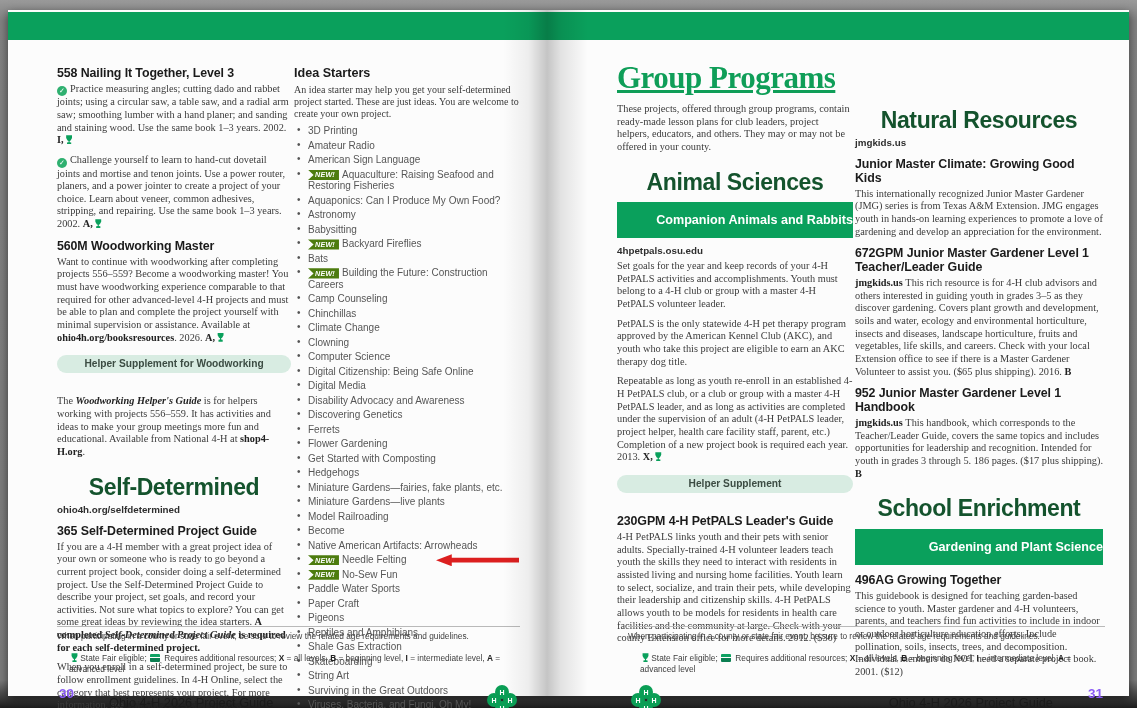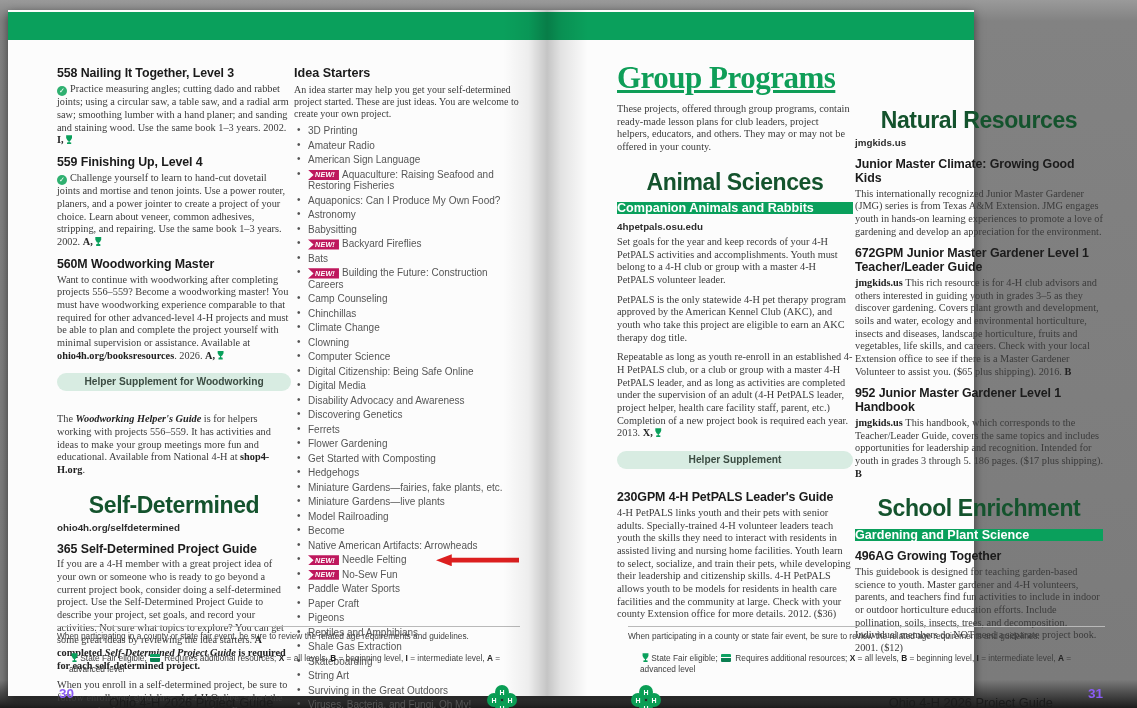--- a/index.html
+++ b/index.html
@@ -1,46 +1,46 @@
 <!DOCTYPE html>
 <html><head>
 <meta charset="utf-8">
 <style>
   html,body{margin:0;padding:0;}
   body{background:#7e7e7e;}
   .canvas{position:relative;width:1137px;height:708px;overflow:hidden;
     background:linear-gradient(180deg,#9a9a9a 0,#828282 3%,#7b7b7b 96%,#4a4a4a 98%,#1c1c1c 100%);
     font-family:"Liberation Sans",sans-serif;}
-  .book{position:absolute;left:8px;top:10px;width:966px;height:686px;background:#fcfcfc;
+  .book{position:absolute;left:8px;top:10px;width:1121px;height:686px;background:#fcfcfc;
     box-shadow:0 3px 9px rgba(0,0,0,0.55);}
   .green-band{position:absolute;left:0;top:2px;width:100%;height:28px;background:#0aa05c;}
   .spine{position:absolute;left:495px;top:0;width:85px;height:100%;pointer-events:none;
     background:linear-gradient(90deg,rgba(0,0,0,0) 0%,rgba(0,0,0,0.06) 30%,rgba(0,0,0,0.22) 52%,rgba(0,0,0,0.10) 68%,rgba(0,0,0,0) 100%);}
   .col{position:absolute;}
   .col1{left:49px;top:48px;width:234px;}
   .col2{left:286px;top:48px;width:230px;}
   .col3{left:609px;top:46px;width:236px;}
   .col4{left:847px;top:82px;width:248px;}
   .etitle{font:bold 12.4px/1.12 "Liberation Sans",sans-serif;color:#1b1b1b;margin:9px 0 2px;letter-spacing:-0.1px;}
   .body{font:10.3px/1.23 "Liberation Serif",serif;color:#3b3b3b;margin:0 0 7px;}
   .s-b{font-weight:bold;color:#222;}
   .s-bi{font-weight:bold;font-style:italic;color:#222;}
   .pill{background:#d8ece2;border-radius:11px;text-align:center;
     font:bold 10.2px/1 "Liberation Sans",sans-serif;color:#3c4c43;padding:4px 2px;margin:11px 0 22px;}
   .section-title{font:bold 23px/1.05 "Liberation Sans",sans-serif;color:#14532d;margin:16px 0 5px;letter-spacing:-0.4px;text-align:center;}
   .urlline{font:bold 9.8px/1.2 "Liberation Sans",sans-serif;color:#2e2e2e;margin:2px 0 3px;}
   .group-title{font:bold 31px/1 "Liberation Serif",serif;color:#0f9e58;margin:6px 0 10px;letter-spacing:-0.5px;text-decoration:underline;}
-  .banner{background:#0aa05c;color:#fff;text-align:left;font:bold 12.6px/1 "Liberation Sans",sans-serif;
-    padding:0 0;margin:8px 0 7px;}
+  .banner{background:#0aa05c;color:#fff;text-align:right;font:bold 12.6px/1 "Liberation Sans",sans-serif;
+    padding:12px 0;margin:8px 0 7px;}
   .ideas-title{font:bold 12.6px/1.1 "Liberation Sans",sans-serif;color:#1b1b1b;margin:9px 0 3px;}
   .ideas-intro{font:10px/1.22 "Liberation Serif",serif;color:#3b3b3b;margin:0 0 5px;}
   .ideas{list-style:none;margin:2px 0 0;padding:0;font:10px/1.16 "Liberation Sans",sans-serif;color:#565656;}
   .ideas li{position:relative;padding-left:14px;margin:0 0 2.9px;}
   .ideas li::before{content:"\2022";position:absolute;left:3px;top:-1px;color:#555;}
-  .new-badge{display:inline-block;background:#be185d;color:#fff;
+  .new-badge{display:inline-block;background:#4d7c0f;color:#fff;
     font:italic bold 7.2px/1 "Liberation Sans",sans-serif;letter-spacing:0.2px;
     padding:1.5px 4px 1.5px 7px;margin-right:3px;vertical-align:0.5px;
     clip-path:polygon(0 0,100% 0,100% 100%,0 100%,18% 50%);}
   .red-arrow{position:absolute;left:142px;top:0;width:83px;height:12px;background:#dc1f1f;
     clip-path:polygon(0 50%,19% 0,19% 30%,100% 30%,100% 70%,19% 70%,19% 100%);}
   .ic{display:inline-block;}
   .ic-check{width:10px;height:10px;border-radius:50%;background:#2fb070;color:#fff;
     font:bold 7px/10px "DejaVu Sans",sans-serif;text-align:center;margin-right:3px;vertical-align:-1.5px;}
   .ic-state_fair{width:7px;height:9px;background:#0aa05c;margin-left:2px;vertical-align:-1px;
     clip-path:polygon(8% 0,92% 0,92% 30%,72% 58%,58% 62%,58% 76%,80% 80%,80% 100%,20% 100%,20% 80%,42% 76%,42% 62%,28% 58%,8% 30%);}
@@ -67,21 +67,20 @@
 <body>
 
 <div class="canvas">
   <div class="book">
     <div class="green-band"></div>
 
     <div class="col col1">
       <h3 class="etitle">558 Nailing It Together, Level 3</h3>
       <p class="body"><span class="ic ic-check">✓</span><span>Practice measuring angles; cutting dado and rabbet joints; using a circular saw, a table saw, and a radial arm saw; smoothing lumber with a hand planer; and sanding and staining wood. Use the same book 1–3 years. 2002. </span><span class="s-b">I,</span><span class="ic ic-state_fair"></span></p>
 
-      <h3 class="etitle">559 Finishing Up, Level 4</h3>
       <p class="body"><span class="ic ic-check">✓</span><span>Challenge yourself to learn to hand-cut dovetail joints and mortise and tenon joints. Use a power router, planers, and a power jointer to create a project of your choice. Learn about veneer, common adhesives, stripping, and repairing. Use the same book 1–3 years. 2002. </span><span class="s-b">A,</span><span class="ic ic-state_fair"></span></p>
 
       <h3 class="etitle">560M Woodworking Master</h3>
       <p class="body"><span>Want to continue with woodworking after completing projects 556–559? Become a woodworking master! You must have woodworking experience comparable to that required for other advanced-level 4-H projects and must be able to plan and complete the project yourself with minimal supervision or assistance. Available at </span><span class="s-b">ohio4h.org/booksresources</span><span>. 2026. </span><span class="s-b">A,</span><span class="ic ic-state_fair"></span></p>
 
       <div class="pill">Helper Supplement for Woodworking</div>
       <p class="body"><span>The </span><span class="s-bi">Woodworking Helper's Guide</span><span> is for helpers working with projects 556–559. It has activities and ideas to make your group meetings more fun and educational. Available from National 4-H at </span><span class="s-b">shop4-H.org</span><span>.</span></p>
 
       <h2 class="section-title">Self-Determined</h2>
       <div class="urlline">ohio4h.org/selfdetermined</div>

